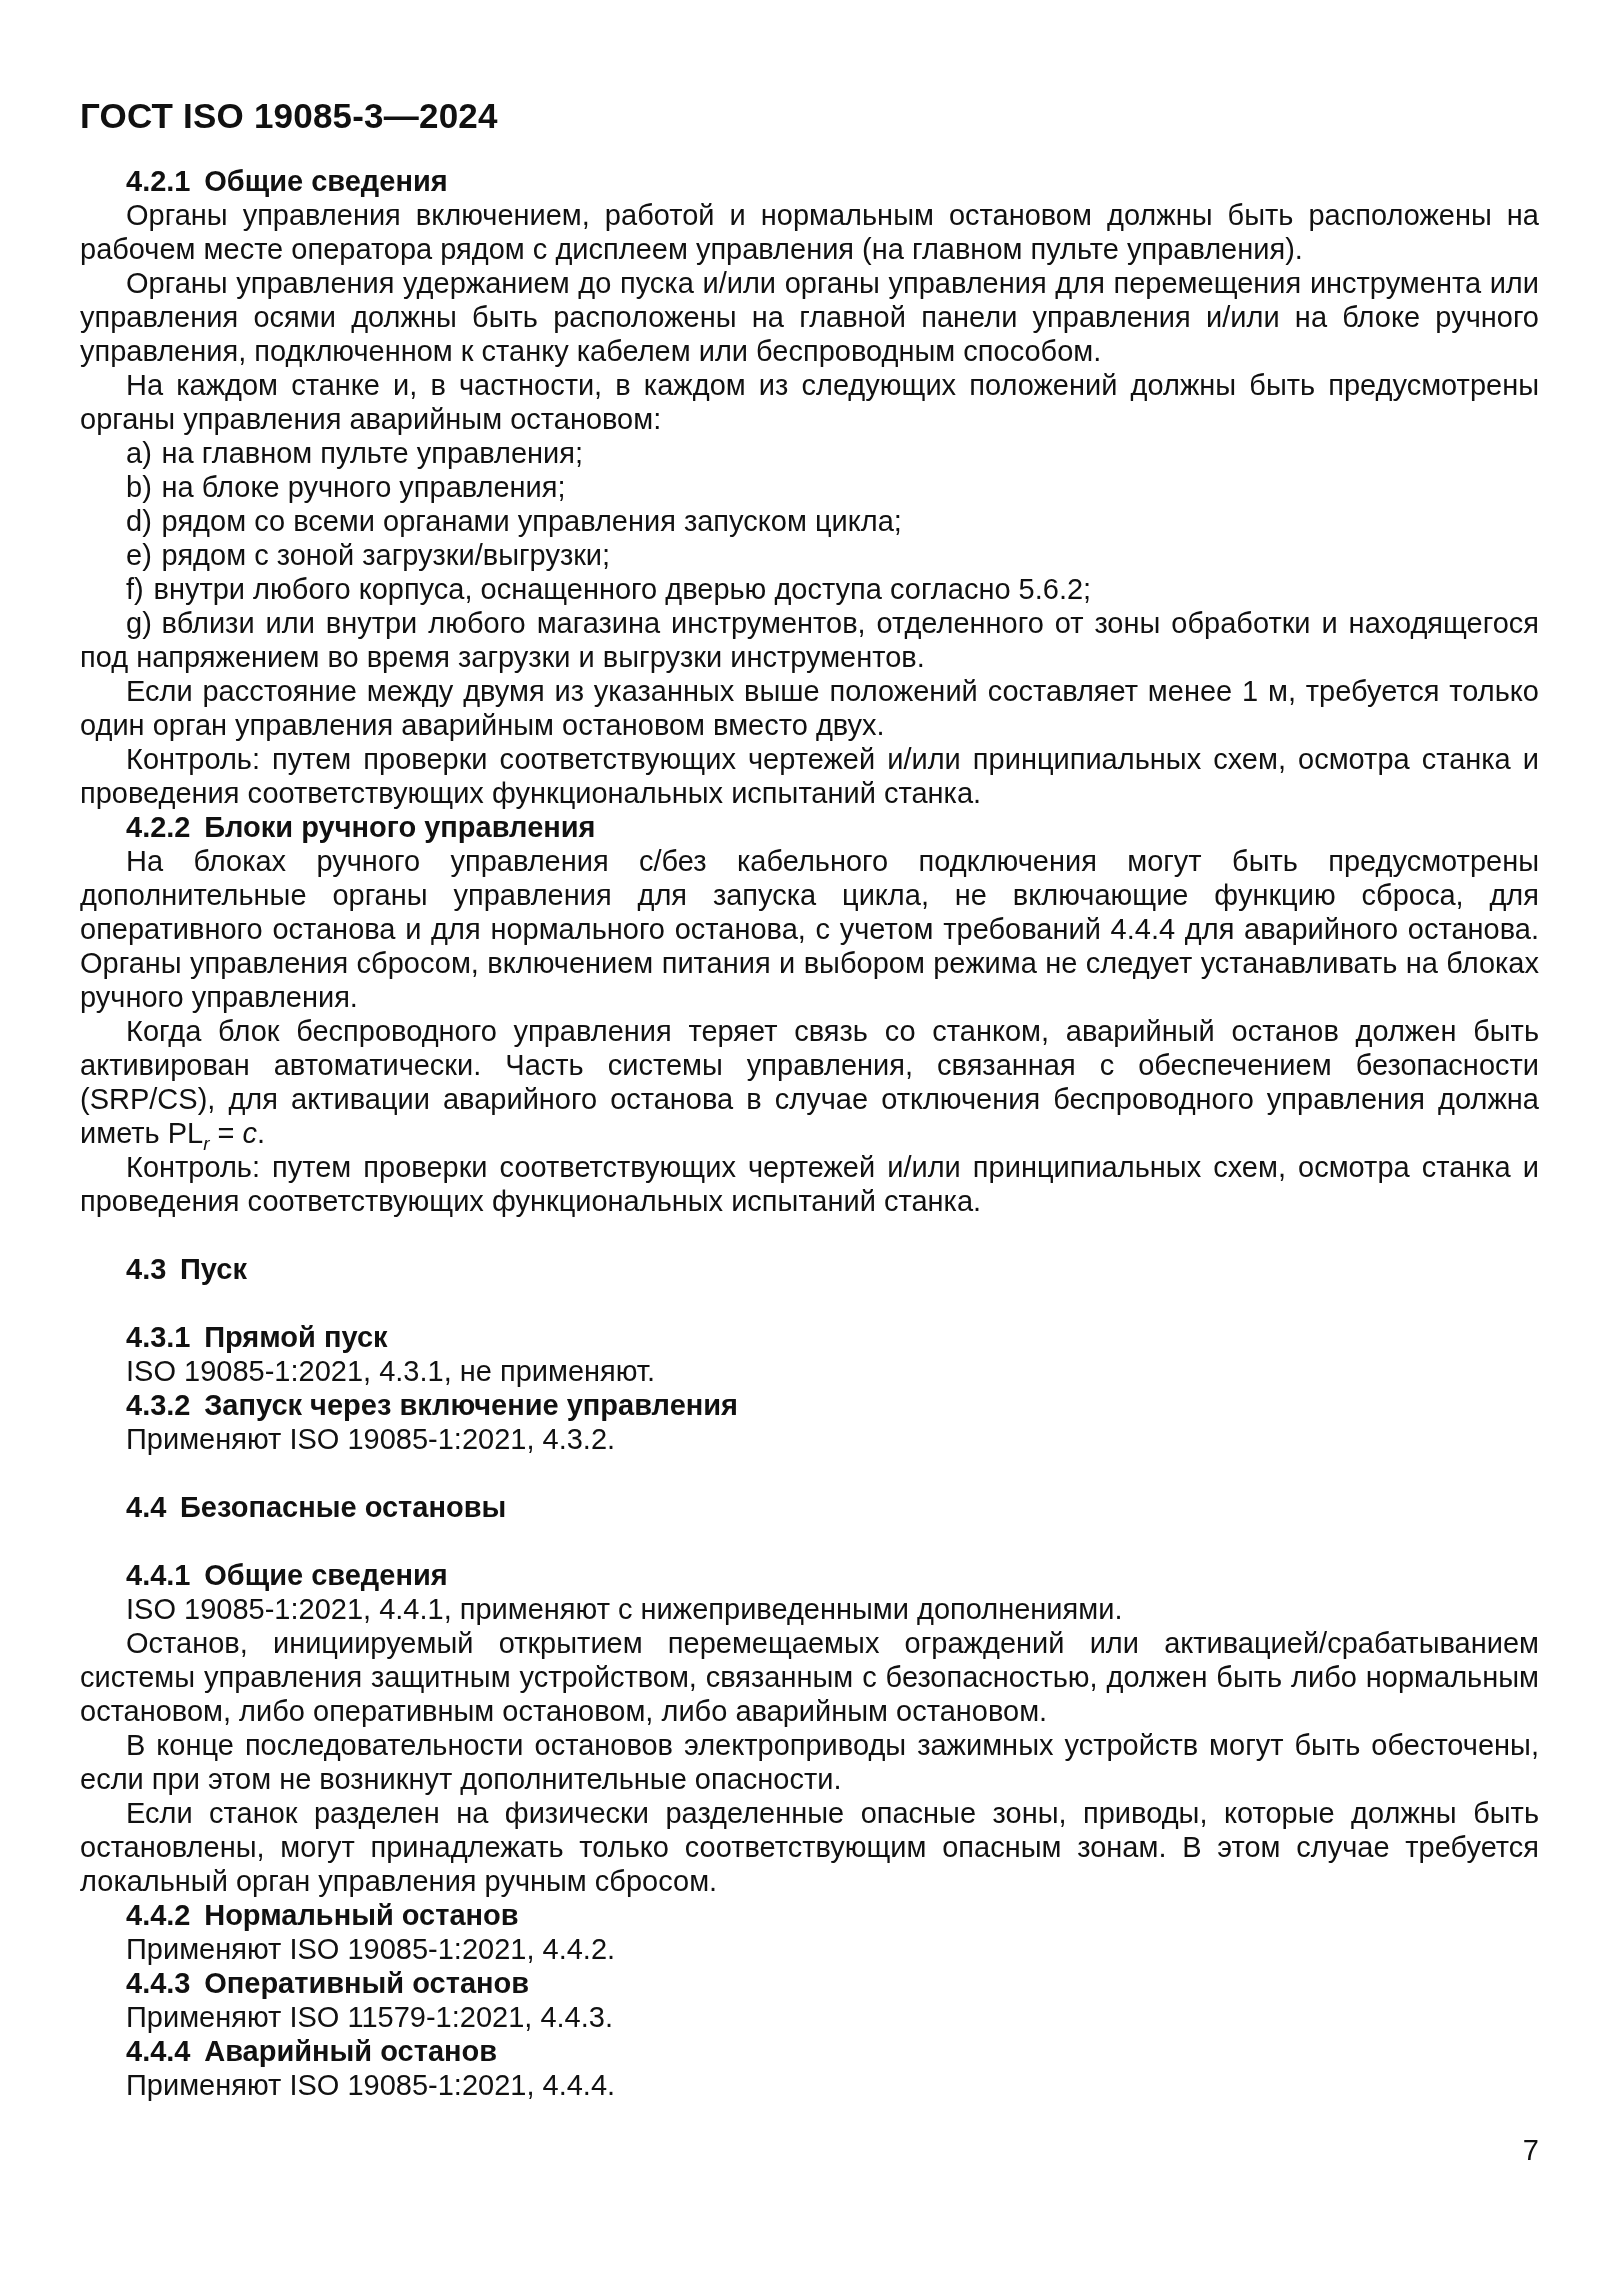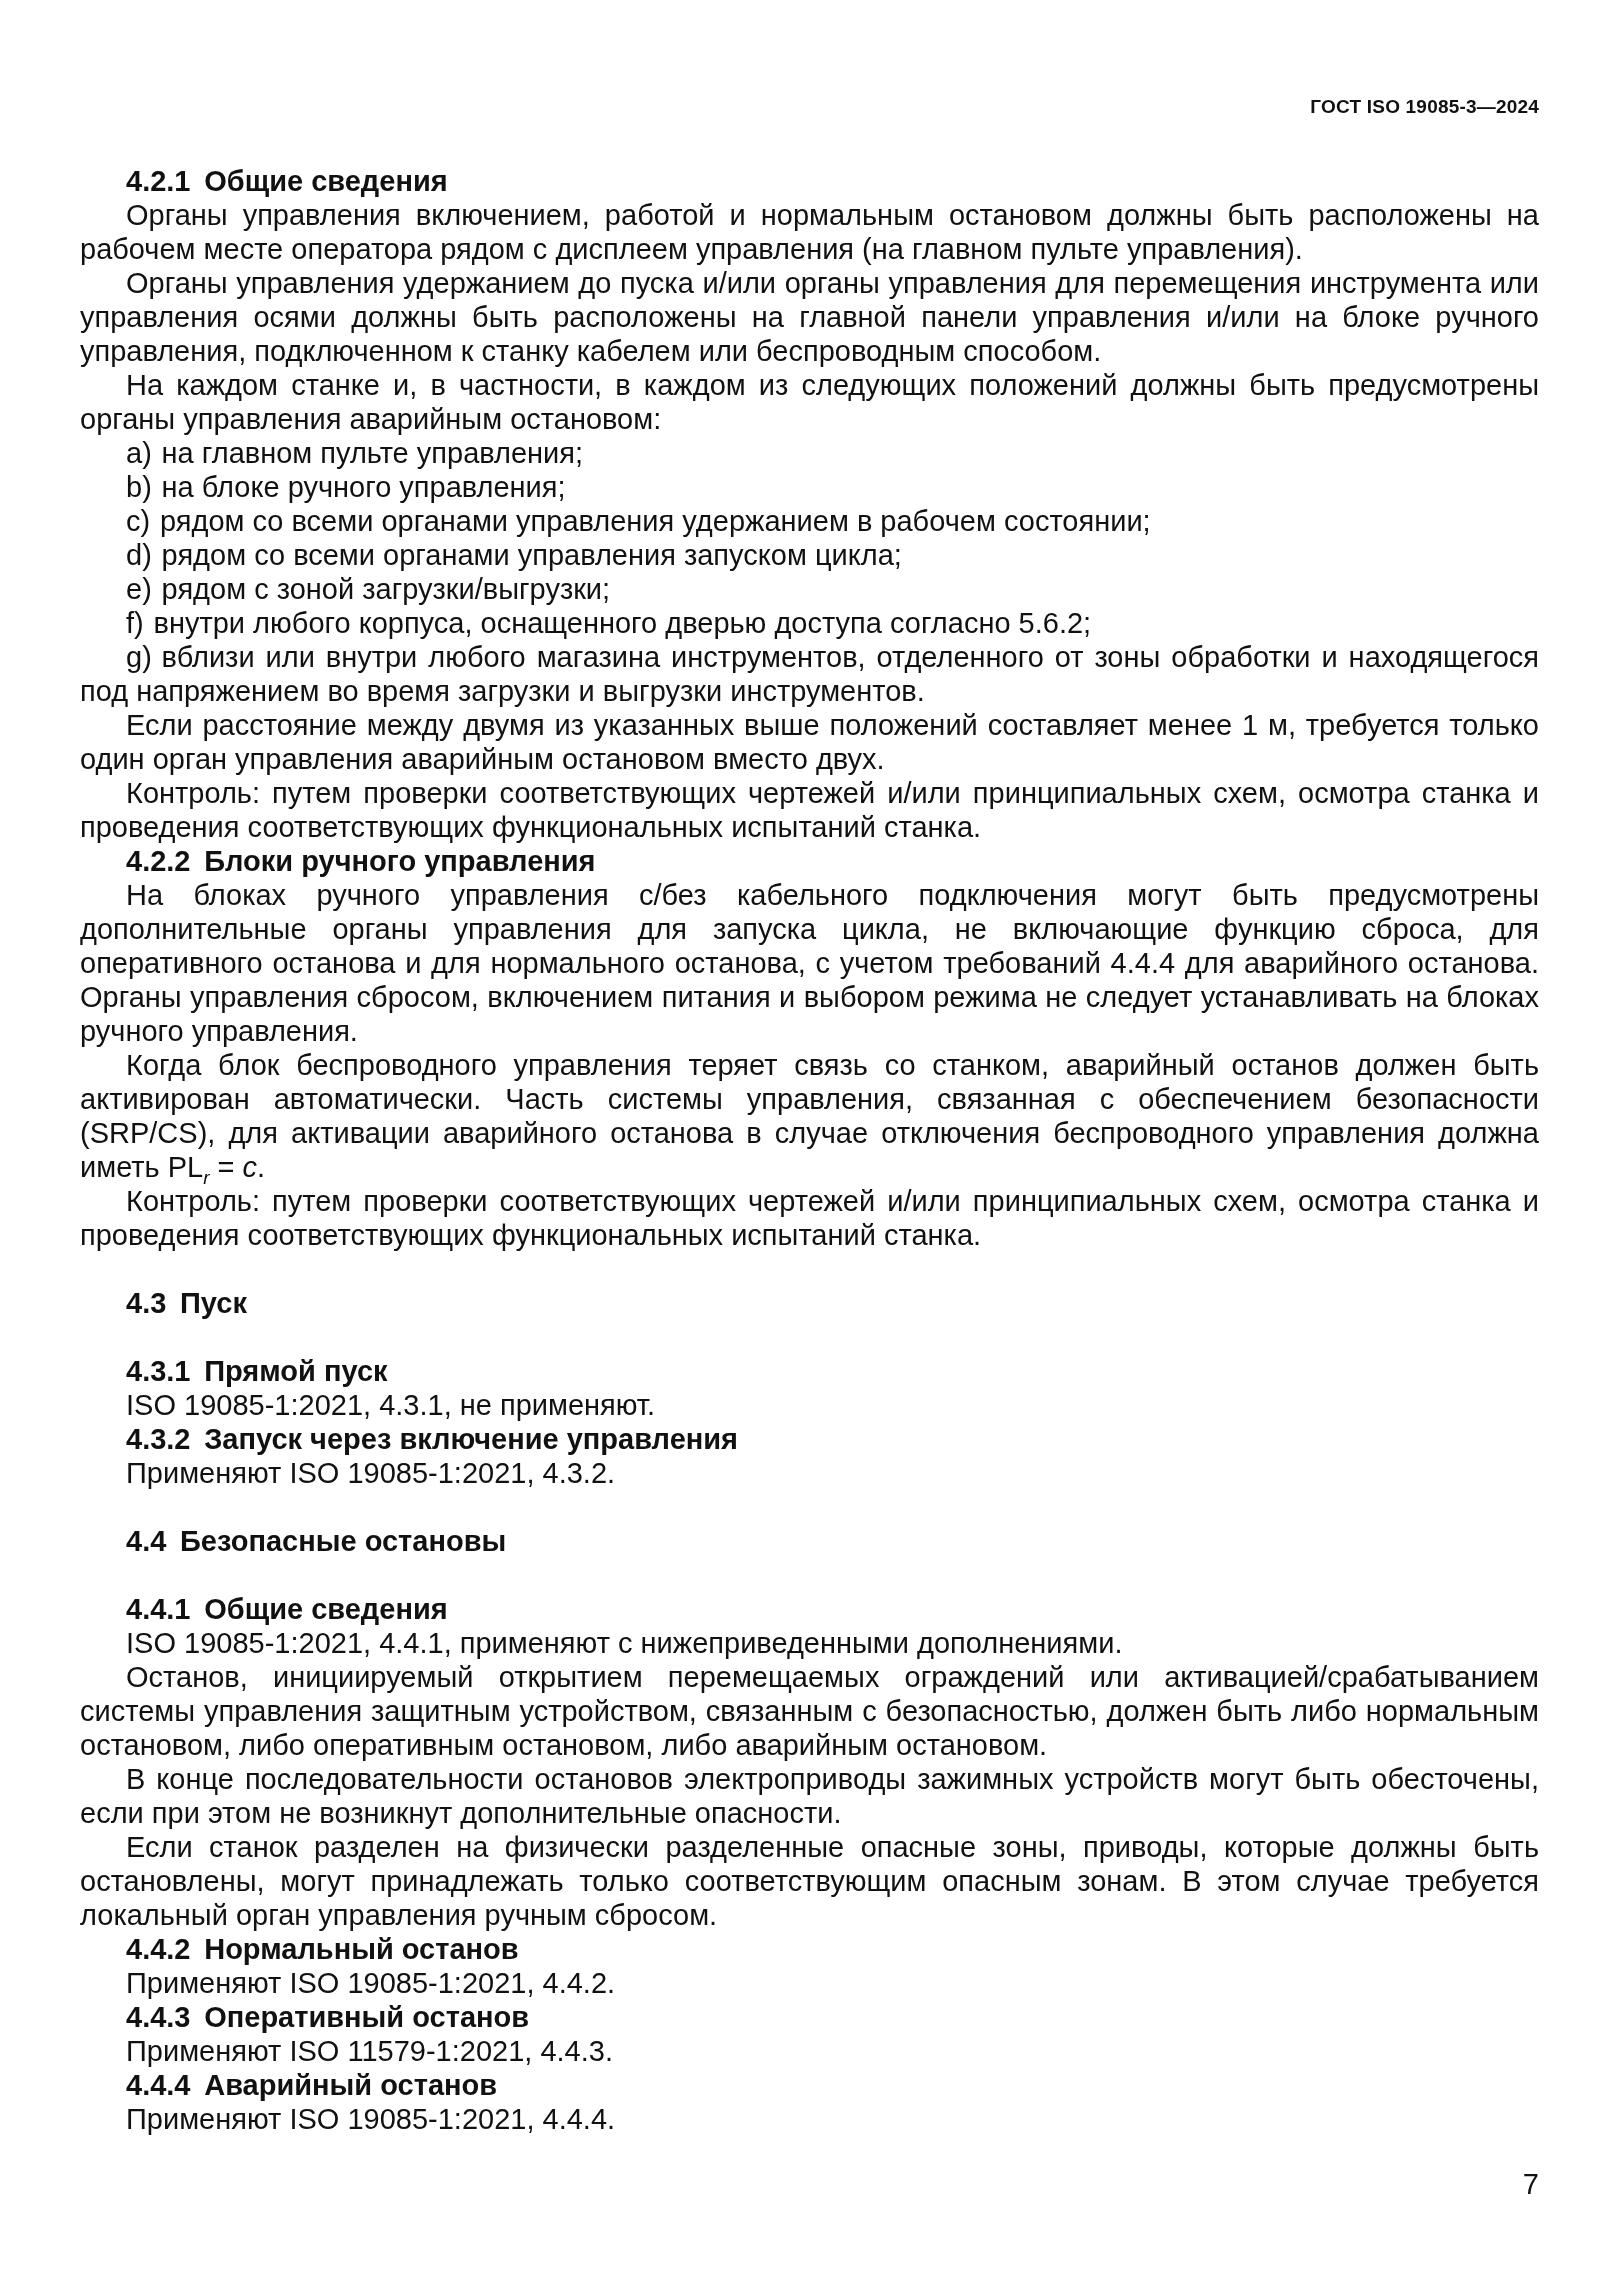--- a/index.html
+++ b/index.html
@@ -9,22 +9,22 @@
   }
   body {
     position:relative;
     overflow:hidden;
     font-family:"Liberation Sans", sans-serif;
     color:#111111;
   }
   .doc-header {
     position:absolute;
     top:96px; left:80px; right:82px;
-    text-align:right;
-    font-size:19px;
+    text-align:left;
+    font-size:35px;
     font-weight:bold;
     letter-spacing:0.2px;
   }
   .doc-body {
     position:absolute;
     top:143px; left:80px; right:82px;
     font-size:29px;
     line-height:34px;
     margin-top:21px;
   }
@@ -63,21 +63,20 @@
 <div class="doc-header">ГОСТ ISO 19085-3—2024</div>
 
 <div class="doc-body">
   <div id="blocks">
       <div class="h3"><span class="num">4.2.1</span>Общие сведения</div>
       <div class="p">Органы управления включением, работой и нормальным остановом должны быть расположены на рабочем месте оператора рядом с дисплеем управления (на главном пульте управления).</div>
       <div class="p">Органы управления удержанием до пуска и/или органы управления для перемещения инструмента или управления осями должны быть расположены на главной панели управления и/или на блоке ручного управления, подключенном к станку кабелем или беспроводным способом.</div>
       <div class="p">На каждом станке и, в частности, в каждом из следующих положений должны быть предусмотрены органы управления аварийным остановом:</div>
       <div class="li"><span class="marker">a)</span>на главном пульте управления;</div>
       <div class="li"><span class="marker">b)</span>на блоке ручного управления;</div>
-      <div class="li"><span class="marker">c)</span>рядом со всеми органами управления удержанием в рабочем состоянии;</div>
       <div class="li"><span class="marker">d)</span>рядом со всеми органами управления запуском цикла;</div>
       <div class="li"><span class="marker">e)</span>рядом с зоной загрузки/выгрузки;</div>
       <div class="li"><span class="marker">f)</span>внутри любого корпуса, оснащенного дверью доступа согласно 5.6.2;</div>
       <div class="li"><span class="marker">g)</span>вблизи или внутри любого магазина инструментов, отделенного от зоны обработки и находящегося под напряжением во время загрузки и выгрузки инструментов.</div>
       <div class="p">Если расстояние между двумя из указанных выше положений составляет менее 1 м, требуется только один орган управления аварийным остановом вместо двух.</div>
       <div class="p">Контроль: путем проверки соответствующих чертежей и/или принципиальных схем, осмотра станка и проведения соответствующих функциональных испытаний станка.</div>
       <div class="h3"><span class="num">4.2.2</span>Блоки ручного управления</div>
       <div class="p">На блоках ручного управления с/без кабельного подключения могут быть предусмотрены дополнительные органы управления для запуска цикла, не включающие функцию сброса, для оперативного останова и для нормального останова, с учетом требований 4.4.4 для аварийного останова. Органы управления сбросом, включением питания и выбором режима не следует устанавливать на блоках ручного управления.</div>
       <div class="p"><span>Когда блок беспроводного управления теряет связь со станком, аварийный останов должен быть активирован автоматически. Часть системы управления, связанная с обеспечением безопасности (SRP/CS), для активации аварийного останова в случае отключения беспроводного управления должна иметь PL</span><sub>r</sub><span> = </span><span class="italic">c</span><span>.</span></div>
       <div class="p">Контроль: путем проверки соответствующих чертежей и/или принципиальных схем, осмотра станка и проведения соответствующих функциональных испытаний станка.</div>

